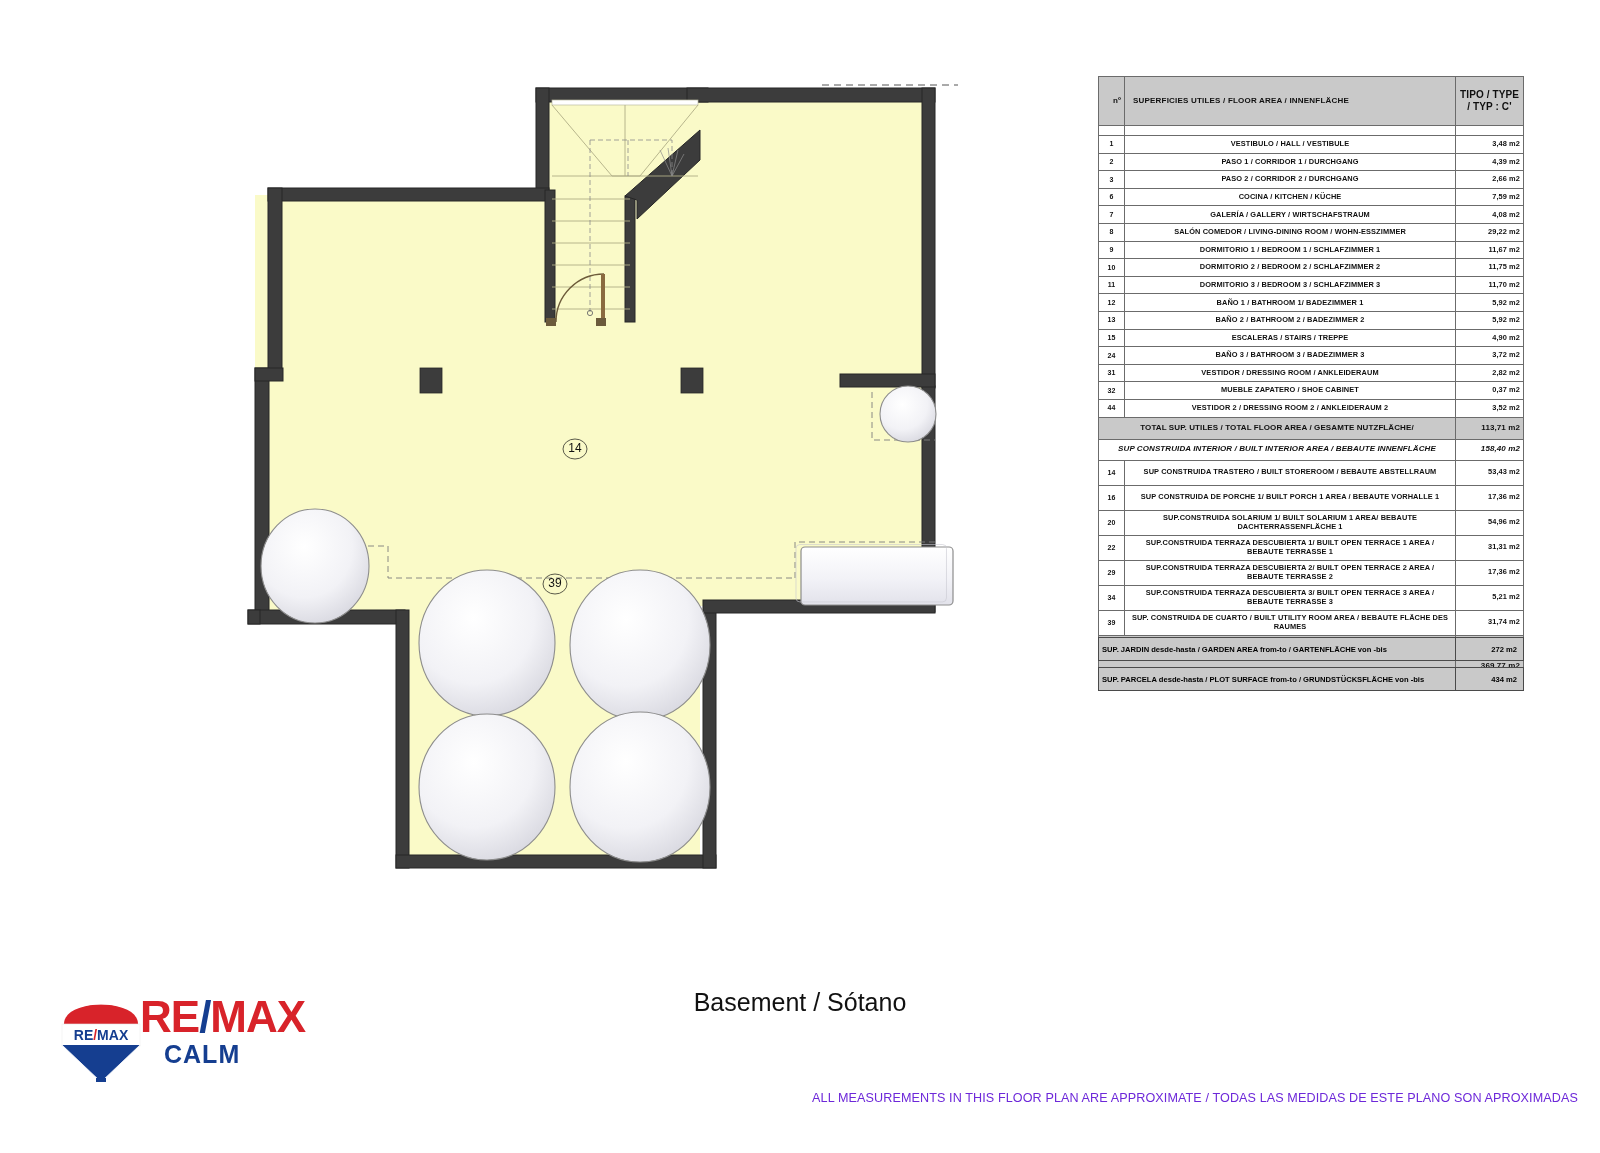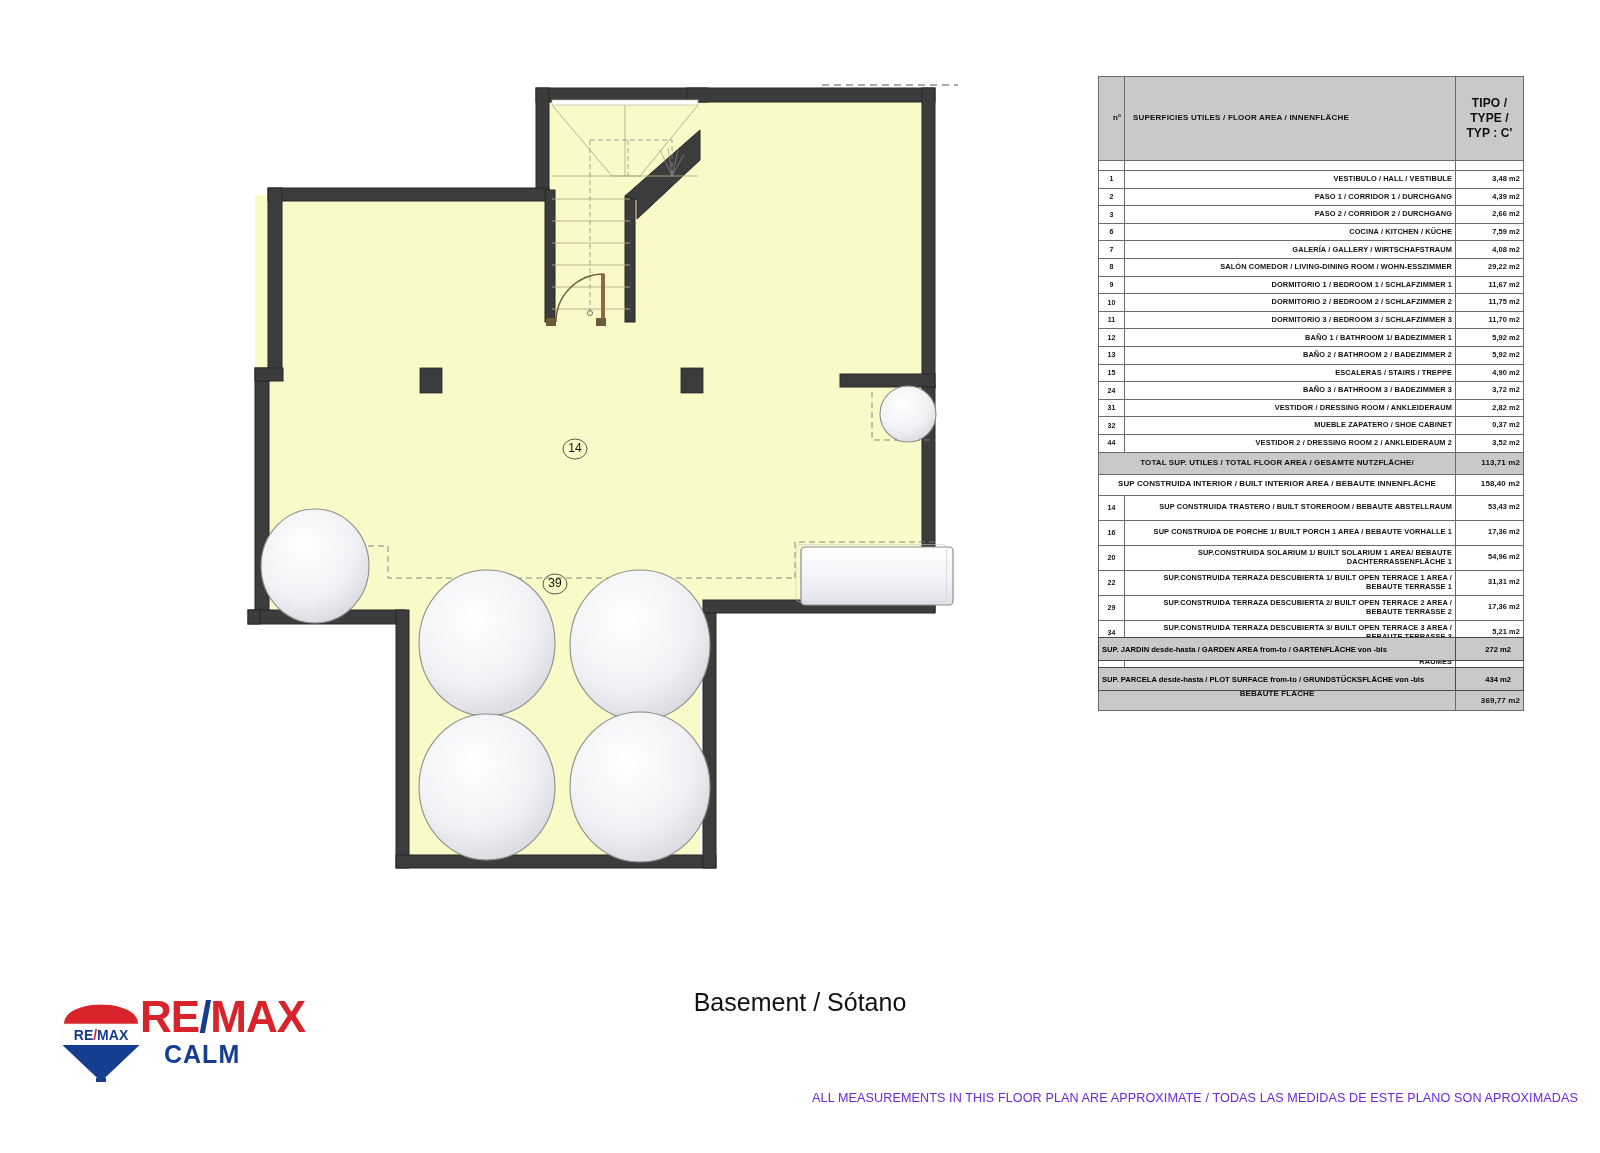--- a/index.html
+++ b/index.html
@@ -40,44 +40,44 @@
     width: 100%;
     table-layout: fixed;
   }
   table.tbl td {
     border: 1px solid #6b6b6b;
     padding: 1px 3px;
     vertical-align: middle;
     line-height: 1.12;
   }
   .c-num  { width: 26px; text-align: center; font-size: 7px; }
-  .c-desc { text-align: right; }
+  .c-desc { text-align: center; }
   .c-area { width: 68px; text-align: right; padding-right: 6px; }
 
   .hdr td {
     background: #c9c9c9;
     border: 1.6px solid #4a4a4a;
     height: 26px;
     font-size: 8px;
     text-align: right;
   }
   .hdr .c-desc { text-align: left; padding-left: 8px; letter-spacing: .2px;}
-  .hdr .c-area { text-align: center; padding: 19px 2px; font-size: 12px; line-height: 1.25;}
+  .hdr .c-area { text-align: center; padding: 11px 2px; font-size: 10px; line-height: 1.25;}
 
   .spacer td { border: none; height: 7px; background: #fff; }
 
   .row td { height: 14.6px; }
   .totrow td {
     background: #c9c9c9;
     text-align: center;
     height: 19px;
     font-size: 8px;
   }
   .totrow .c-area { text-align: right; }
-  .subrow td { height: 18px; text-align: center; font-size: 8px; }
+  .subrow td { height: 18px; text-align: center; font-size: 8px; font-style: italic; }
   .subrow .c-area { text-align: right; }
   .two td { height: 22px; }
   .bigtot td {
     background: #c9c9c9;
     text-align: center;
     height: 34px;
     font-size: 8px;
     line-height: 1.25;
   }
   .bigtot .c-area { text-align: right; vertical-align: bottom; padding-bottom: 4px;}
@@ -96,21 +96,21 @@
   #extra1 { top: 637px; }
   #extra2 { top: 667px; }
   #extra1 table, #extra2 table { border-collapse: collapse; width: 100%; table-layout: fixed;}
   #extra1 td, #extra2 td {
     background: #c9c9c9;
     border: 1.7px solid #4a4a4a;
     height: 20px;
     text-align: left;
     padding: 1px 3px;
   }
-  #extra1 td.c-area, #extra2 td.c-area { text-align: right; padding-right: 12px; }
+  #extra1 td.c-area, #extra2 td.c-area { text-align: right; padding-right: 6px; }
 
   
   #logo {
     position: absolute;
     left: 58px;
     top: 990px;
     width: 300px;
     height: 92px;
   }
   #logo-text {

